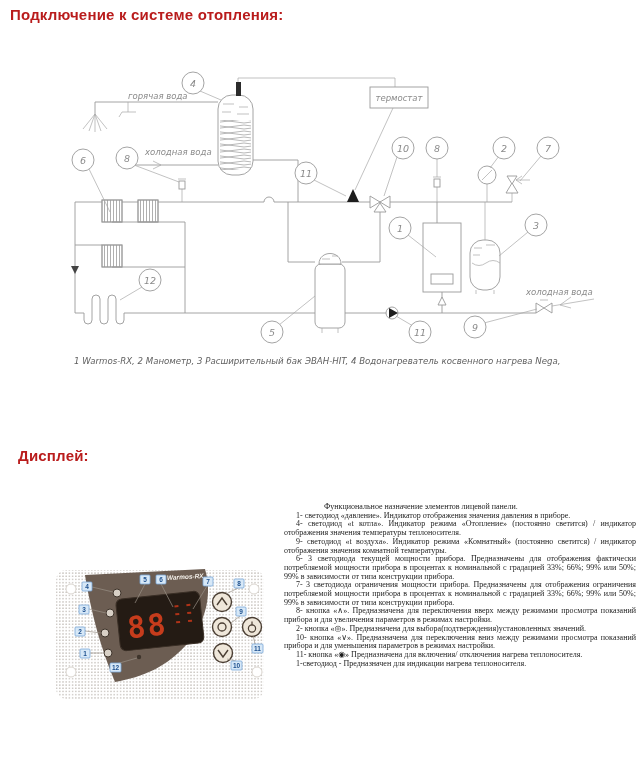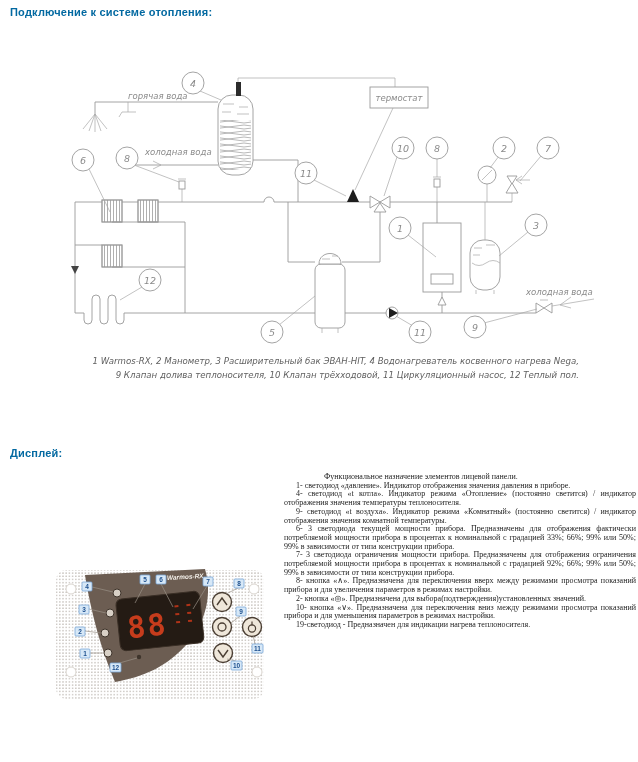--- a/index.html
+++ b/index.html
@@ -3,45 +3,45 @@
 <meta charset="utf-8">
 <style>
   html,body{margin:0;padding:0;}
   body{
     width:638px;height:762px;background:#ffffff;position:relative;overflow:hidden;
     font-family:"Liberation Serif", serif;color:#222;
   }
   .abs{position:absolute;}
   .heading{
     font-family:"Liberation Sans", sans-serif;
-    font-weight:bold;font-size:11px;color:#0369a1;letter-spacing:.2px;
+    font-weight:bold;font-size:15px;color:#b91c1c;letter-spacing:.2px;
   }
   #h-connection{left:10px;top:6px;}
-  #h-display{left:10px;top:447px;}
+  #h-display{left:18px;top:447px;}
   
   #diagram{left:58px;top:52px;width:575px;height:300px;}
   svg text{user-select:none;}
   .dline{stroke:#9a9a9a;stroke-width:0.9;fill:none;}
   .dthin{stroke:#a8a8a8;stroke-width:0.7;fill:none;}
   .dfillw{fill:#ffffff;stroke:#9a9a9a;stroke-width:0.9;}
   .dlabel{font:italic 8.5px "DejaVu Sans", sans-serif;fill:#8a8a8a;}
   .cnum{font:italic 9.5px "DejaVu Sans", sans-serif;fill:#8a8a8a;text-anchor:middle;}
   
   #caption{
     left:74px;top:355px;width:505px;
-    font:italic 8.6px "DejaVu Sans", sans-serif;color:#5f5f5f;line-height:13.5px;text-align:right;
+    font:italic 8.6px "DejaVu Sans", sans-serif;color:#5f5f5f;line-height:13.5px;
   }
   
   #panel{left:55px;top:565px;width:210px;height:137px;}
   .callout-box{fill:#d7e8f7;stroke:#7aa7d8;stroke-width:0.8;}
   .callout-num{font:bold 6.5px "Liberation Sans", sans-serif;fill:#1c4f8e;text-anchor:middle;}
   .pline{stroke:#9a9186;stroke-width:0.7;fill:none;}
   
   #description{
-    left:284px;top:473px;width:352px;
+    left:284px;top:503px;width:352px;
     font-size:8px;line-height:8.7px;text-align:justify;color:#1d1d1d;
   }
   #description p{margin:0;text-indent:12px;}
   #description p.intro{text-indent:40px;text-align:left;}
 </style>
 </head>
 <body>
 
 <div id="h-connection" class="abs heading">Подключение к системе отопления:</div>
 
@@ -243,21 +243,20 @@
       </g>
     <g>
         <circle cx="92" cy="228" r="11" class="dfillw"></circle>
         <text x="92" y="231.5" class="cnum">12</text>
       </g>
   </g>
 </svg>
 
 <div id="caption" class="abs">
   <div>1 Warmos-RX, 2 Манометр, 3 Расширительный бак ЭВАН-HIT, 4 Водонагреватель косвенного нагрева Nega,</div>
-  <div>9 Клапан долива теплоносителя, 10 Клапан трёхходовой, 11 Циркуляционный насос, 12 Теплый пол.</div>
 </div>
 
 <div id="h-display" class="abs heading">Дисплей:</div>
 
 <svg id="panel" class="abs" viewBox="0 0 210 137">
   <defs>
     <pattern id="dots" width="3.2" height="3.2" patternUnits="userSpaceOnUse">
       <circle cx="1.6" cy="1.6" r="0.7" fill="#b2aca4"></circle>
     </pattern>
   </defs>
@@ -375,18 +374,19 @@
       </g>
   </g>
 </svg>
 
 <div id="description" class="abs">
   <p class="intro">Функциональное назначение элементов лицевой панели.</p>
   <p>1- светодиод «давление». Индикатор отображения значения давления в приборе.</p>
   <p>4- светодиод «t котла». Индикатор режима «Отопление» (постоянно светится) / индикатор отображения значения температуры теплоносителя.</p>
   <p>9- светодиод «t воздуха». Индикатор режима «Комнатный» (постоянно светится) / индикатор отображения значения комнатной температуры.</p>
   <p>6- 3 светодиода текущей мощности прибора. Предназначены для отображения фактически потребляемой мощности прибора в процентах к номинальной с градацией 33%; 66%; 99% или 50%; 99% в зависимости от типа конструкции прибора.</p>
-  <p>7- 3 светодиода ограничения мощности прибора. Предназначены для отображения ограничения потребляемой мощности прибора в процентах к номинальной с градацией 92%; 66%; 99% или 50%; 99% в зависимости от типа конструкции прибора.</p>
+  <p>7- 3 светодиода ограничения мощности прибора. Предназначены для отображения ограничения потребляемой мощности прибора в процентах к номинальной с градацией 33%; 66%; 99% или 50%; 99% в зависимости от типа конструкции прибора.</p>
   <p>8- кнопка «∧». Предназначена для переключения вверх между режимами просмотра показаний прибора и для увеличения параметров в режимах настройки.</p>
   <p>2- кнопка «◎». Предназначена для выбора(подтверждения)установленных значений.</p>
   <p>10- кнопка «∨». Предназначена для переключения вниз между режимами просмотра показаний прибора и для уменьшения параметров в режимах настройки.</p>
-  <p>19-светодиод - Предназначен для индикации нагрева теплоносителя.</p>
+  <p>11- кнопка «◉» Предназначена для включения/ отключения нагрева теплоносителя.</p>
+  <p>1-светодиод - Предназначен для индикации нагрева теплоносителя.</p>
 </div>
 
 </body></html>

